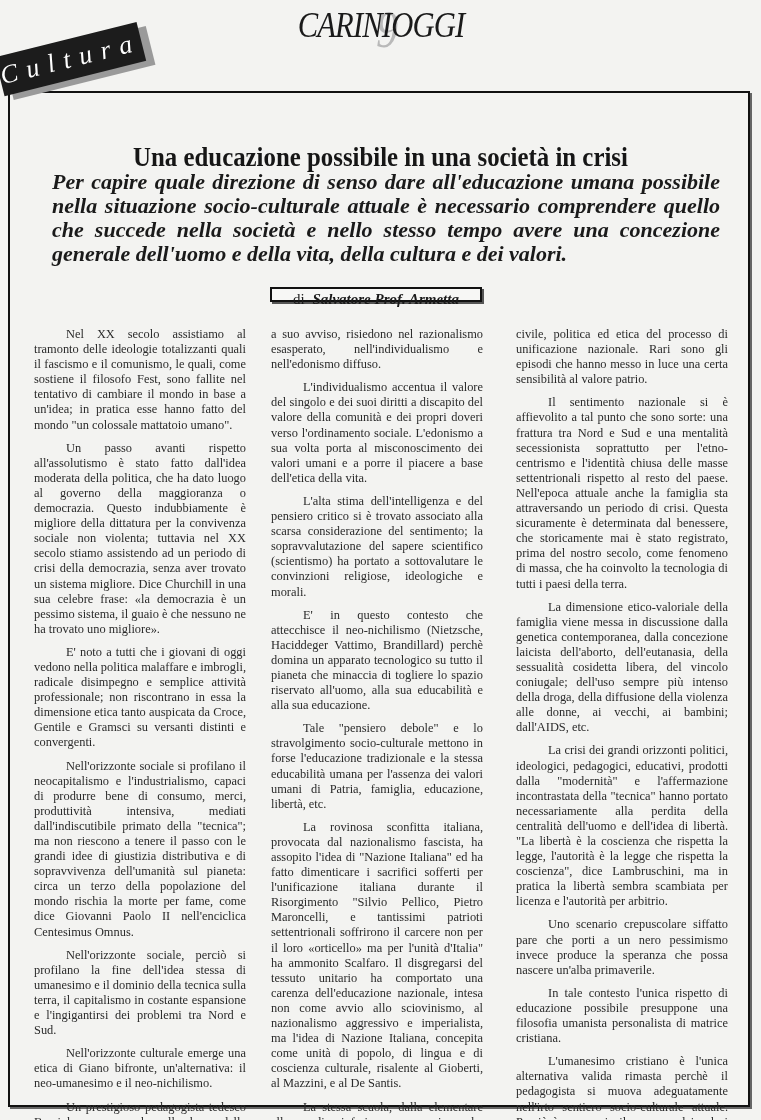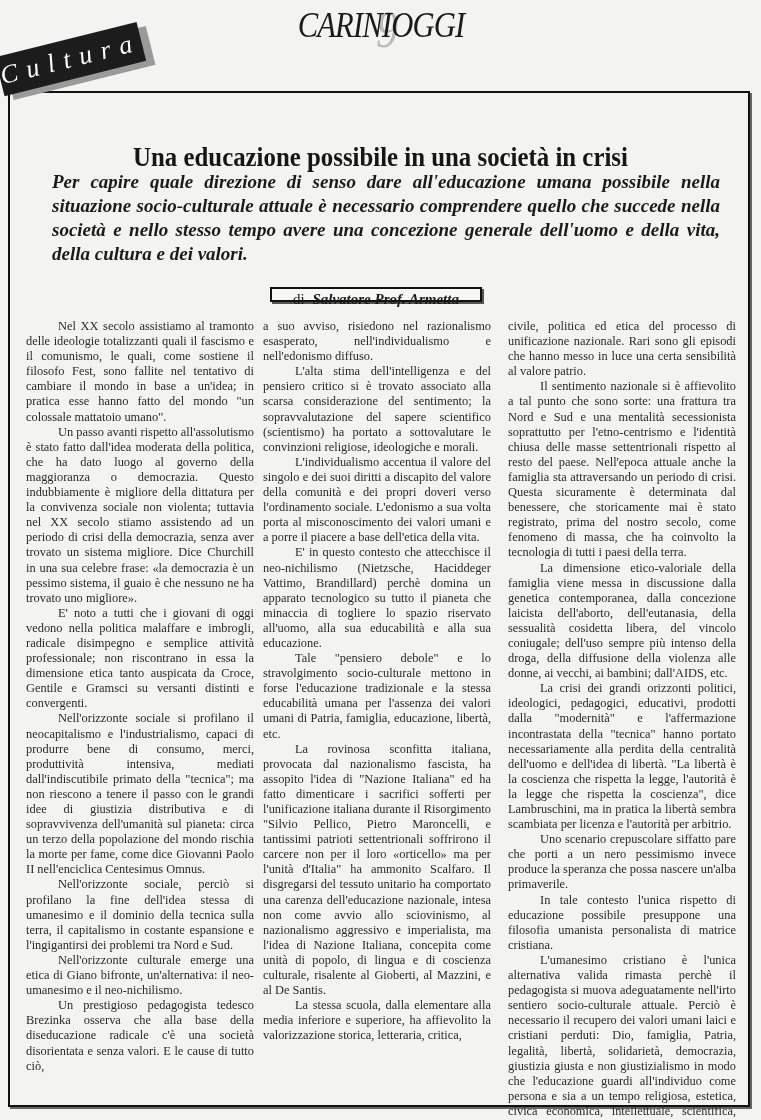--- a/index.html
+++ b/index.html
@@ -47,37 +47,37 @@
       letter-spacing: 9px;
     }
     .title {
       position: absolute; left: 0; top: 124px; width: 761px; text-align: center;
       font-family: "Liberation Serif", serif; font-weight: bold; font-size: 27px;
       color: #161616; transform: scaleX(0.92); letter-spacing: 0px;
     }
     .lead {
       position: absolute; left: 52px; top: 170px; width: 668px;
       font-family: "Liberation Serif", serif; font-style: italic; font-weight: bold;
-      font-size: 19px; line-height: 24px; color: #1a1a1a;
+      font-size: 22px; line-height: 24px; color: #1a1a1a;
       text-align: justify;
     }
     .byline {
       position: absolute; left: 270px; top: 287px; width: 212px; height: 15px;
       border: 2px solid #111; box-sizing: border-box; background: #f7f7f5;
       box-shadow: 2px 2px 0 #555;
       font-size: 15px; text-align: center; line-height: 21px; color: #1a1a1a;
     }
     .byline .name { font-style: italic; font-weight: bold; margin-left: 4px; }
 
     .col {
       position: absolute; top: 319px; width: 228px;
       font-family: "Liberation Serif", serif; font-size: 12.4px; line-height: 15.1px;
       color: #2a2a2a; text-align: justify; hyphens: manual;
     }
-    .col p { margin: 0; text-indent: 32px; }
+    .col p { margin: 8px; text-indent: 32px; }
     #col1 { left: 26px; }
     #col2 { left: 263px; }
     #col3 { left: 508px; }
   </style>
 </head>
 <body>
 
 <div class="masthead">
   <div class="logo">
     <span class="nine">9</span>
@@ -105,22 +105,22 @@
     <p>Nel XX secolo assistiamo al tramonto delle ideologie totalizzanti quali il fascismo e il comunismo, le quali, come sostiene il filosofo Fest, sono fallite nel tentativo di cambiare il mondo in base a un'idea; in pratica esse hanno fatto del mondo "un colossale mattatoio umano".</p>
     <p>Un passo avanti rispetto all'assolutismo è stato fatto dall'idea moderata della politica, che ha dato luogo al governo della maggioranza o democrazia. Questo indubbiamente è migliore della dittatura per la convivenza sociale non violenta; tuttavia nel XX secolo stiamo assistendo ad un periodo di crisi della democrazia, senza aver trovato un sistema migliore. Dice Churchill in una sua celebre frase: «la democrazia è un pessimo sistema, il guaio è che nessuno ne ha trovato uno migliore».</p>
     <p>E' noto a tutti che i giovani di oggi vedono nella politica malaffare e imbrogli, radicale disimpegno e semplice attività professionale; non riscontrano in essa la dimensione etica tanto auspicata da Croce, Gentile e Gramsci su versanti distinti e convergenti.</p>
     <p>Nell'orizzonte sociale si profilano il neocapitalismo e l'industrialismo, capaci di produrre bene di consumo, merci, produttività intensiva, mediati dall'indiscutibile primato della "tecnica"; ma non riescono a tenere il passo con le grandi idee di giustizia distributiva e di sopravvivenza dell'umanità sul pianeta: circa un terzo della popolazione del mondo rischia la morte per fame, come dice Giovanni Paolo II nell'enciclica Centesimus Omnus.</p>
     <p>Nell'orizzonte sociale, perciò si profilano la fine dell'idea stessa di umanesimo e il dominio della tecnica sulla terra, il capitalismo in costante espansione e l'ingigantirsi dei problemi tra Nord e Sud.</p>
     <p>Nell'orizzonte culturale emerge una etica di Giano bifronte, un'alternativa: il neo-umanesimo e il neo-nichilismo.</p>
     <p>Un prestigioso pedagogista tedesco Brezinka osserva che alla base della diseducazione radicale c'è una società disorientata e senza valori. E le cause di tutto ciò,</p>
   </div>
 <div class="col" id="col2">
     <p style="text-indent: 0px;">a suo avviso, risiedono nel razionalismo esasperato, nell'individualismo e nell'edonismo diffuso.</p>
+    <p>L'individualismo accentua il valore del singolo e dei suoi diritti a discapito del valore della comunità e dei propri doveri verso l'ordinamento sociale. L'edonismo a sua volta porta al misconoscimento dei valori umani e a porre il piacere a base dell'etica della vita.</p>
     <p>L'alta stima dell'intelligenza e del pensiero critico si è trovato associato alla scarsa considerazione del sentimento; la sopravvalutazione del sapere scientifico (scientismo) ha portato a sottovalutare le convinzioni religiose, ideologiche e morali.</p>
-    <p>L'individualismo accentua il valore del singolo e dei suoi diritti a discapito del valore della comunità e dei propri doveri verso l'ordinamento sociale. L'edonismo a sua volta porta al misconoscimento dei valori umani e a porre il piacere a base dell'etica della vita.</p>
     <p>E' in questo contesto che attecchisce il neo-nichilismo (Nietzsche, Haciddeger Vattimo, Brandillard) perchè domina un apparato tecnologico su tutto il pianeta che minaccia di togliere lo spazio riservato all'uomo, alla sua educabilità e alla sua educazione.</p>
     <p>Tale "pensiero debole" e lo stravolgimento socio-culturale mettono in forse l'educazione tradizionale e la stessa educabilità umana per l'assenza dei valori umani di Patria, famiglia, educazione, libertà, etc.</p>
     <p>La rovinosa sconfitta italiana, provocata dal nazionalismo fascista, ha assopito l'idea di "Nazione Italiana" ed ha fatto dimenticare i sacrifici sofferti per l'unificazione italiana durante il Risorgimento "Silvio Pellico, Pietro Maroncelli, e tantissimi patrioti settentrionali soffrirono il carcere non per il loro «orticello» ma per l'unità d'Italia" ha ammonito Scalfaro. Il disgregarsi del tessuto unitario ha comportato una carenza dell'educazione nazionale, intesa non come avvio allo sciovinismo, al nazionalismo aggressivo e imperialista, ma l'idea di Nazione Italiana, concepita come unità di popolo, di lingua e di coscienza culturale, risalente al Gioberti, al Mazzini, e al De Santis.</p>
     <p>La stessa scuola, dalla elementare alla media inferiore e superiore, ha affievolito la valorizzazione storica, letteraria, critica,</p>
   </div>
 <div class="col" id="col3">
     <p style="text-indent: 0px;">civile, politica ed etica del processo di unificazione nazionale. Rari sono gli episodi che hanno messo in luce una certa sensibilità al valore patrio.</p>
     <p>Il sentimento nazionale si è affievolito a tal punto che sono sorte: una frattura tra Nord e Sud e una mentalità secessionista soprattutto per l'etno-centrismo e l'identità chiusa delle masse settentrionali rispetto al resto del paese. Nell'epoca attuale anche la famiglia sta attraversando un periodo di crisi. Questa sicuramente è determinata dal benessere, che storicamente mai è stato registrato, prima del nostro secolo, come fenomeno di massa, che ha coinvolto la tecnologia di tutti i paesi della terra.</p>
     <p>La dimensione etico-valoriale della famiglia viene messa in discussione dalla genetica contemporanea, dalla concezione laicista dell'aborto, dell'eutanasia, della sessualità cosidetta libera, del vincolo coniugale; dell'uso sempre più intenso della droga, della diffusione della violenza alle donne, ai vecchi, ai bambini; dall'AIDS, etc.</p>
     <p>La crisi dei grandi orizzonti politici, ideologici, pedagogici, educativi, prodotti dalla "modernità" e l'affermazione incontrastata della "tecnica" hanno portato necessariamente alla perdita della centralità dell'uomo e dell'idea di libertà. "La libertà è la coscienza che rispetta la legge, l'autorità è la legge che rispetta la coscienza", dice Lambruschini, ma in pratica la libertà sembra scambiata per licenza e l'autorità per arbitrio.</p>

